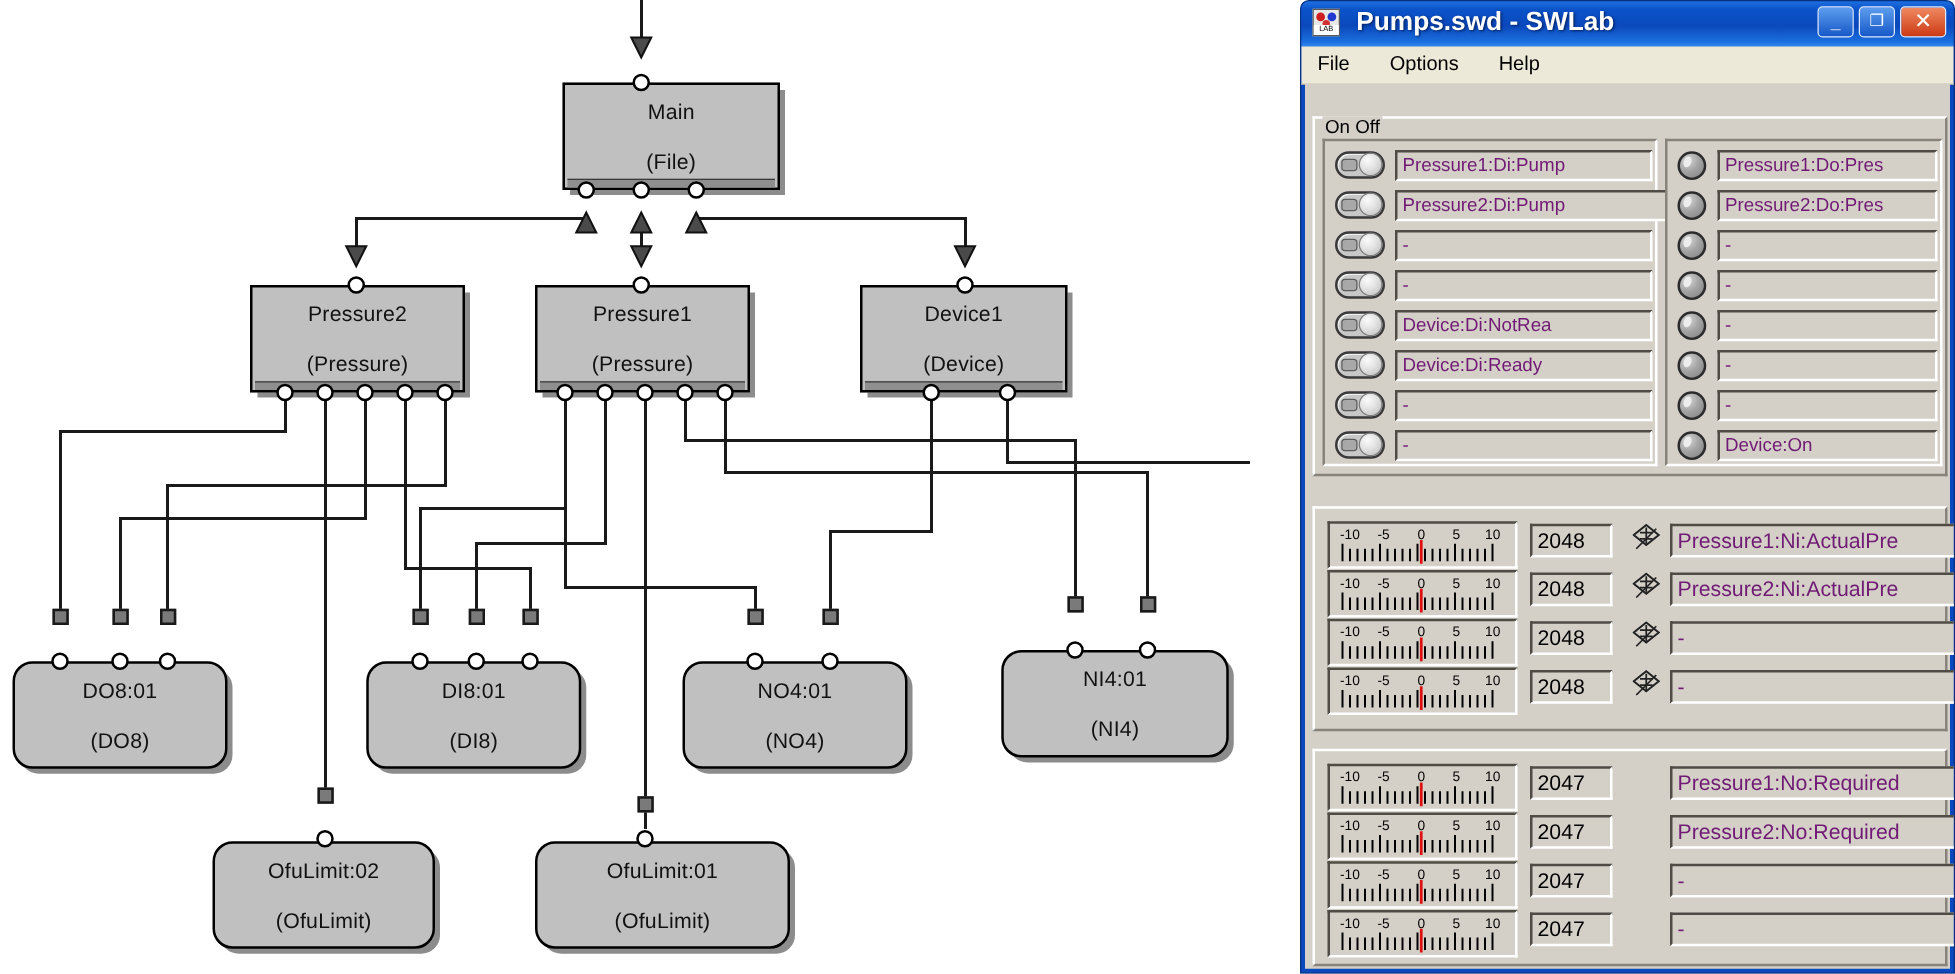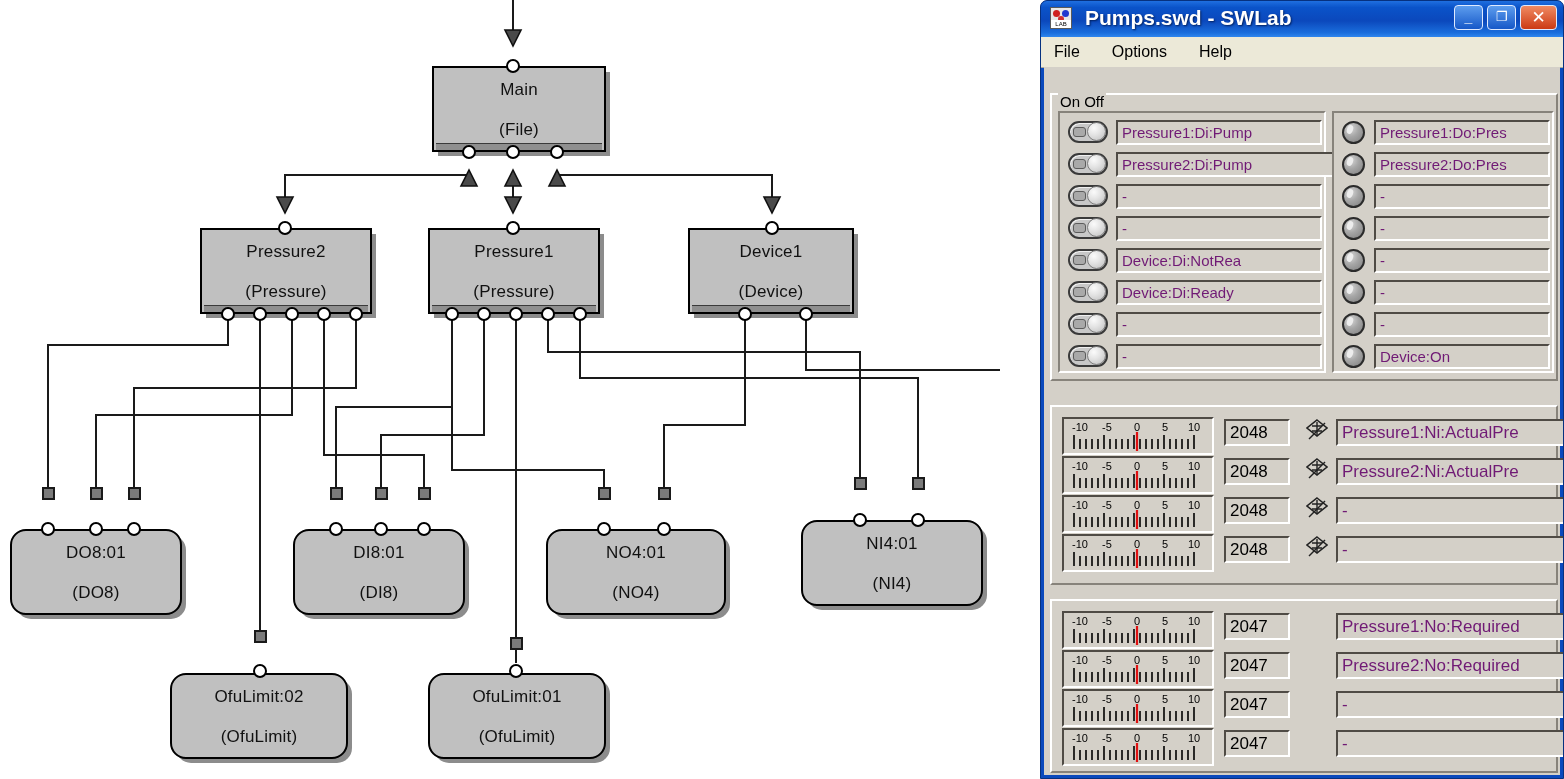--- a/index.html
+++ b/index.html
@@ -133,21 +133,21 @@
       <polygon points="505,30 521,30 513,46"></polygon>
       <polygon points="277,197 293,197 285,213"></polygon>
       <polygon points="505,197 521,197 513,213"></polygon>
       <polygon points="764,197 780,197 772,213"></polygon>
       <polygon points="461,186 477,186 469,170"></polygon>
       <polygon points="505,186 521,186 513,170"></polygon>
       <polygon points="549,186 565,186 557,170"></polygon>
     </g>
   </svg>
 
-  <div class="node rect" style="left:432px;top:66px;width:174px;height:86px;padding-left:20px;">
+  <div class="node rect" style="left:450px;top:66px;width:174px;height:86px;padding-left:20px;">
     <div class="n-title">Main</div>
     <div class="n-type">(File)</div>
     <div class="nbar"></div>
   </div>
   <div class="port" style="left:506px;top:59px;"></div>
   <div class="port" style="left:462px;top:145px;"></div>
   <div class="port" style="left:506px;top:145px;"></div>
   <div class="port" style="left:550px;top:145px;"></div>
 
   <div class="node rect" style="left:200px;top:228px;width:172px;height:86px;">
@@ -223,21 +223,21 @@
   <div class="port" style="left:853px;top:513px;"></div>
   <div class="port" style="left:911px;top:513px;"></div>
 
   <div class="node round" style="left:170px;top:673px;width:178px;height:86px;">
     <div class="n-title">OfuLimit:02</div>
     <div class="n-type">(OfuLimit)</div>
   </div>
   <div class="sq" style="left:254px;top:630px;"></div>
   <div class="port" style="left:253px;top:664px;"></div>
 
-  <div class="node round" style="left:428px;top:673px;width:178px;height:86px;">
+  <div class="node round" style="left:428px;top:673px;width:204px;height:86px;">
     <div class="n-title">OfuLimit:01</div>
     <div class="n-type">(OfuLimit)</div>
   </div>
   <div class="sq" style="left:510px;top:637px;"></div>
   <div class="port" style="left:509px;top:664px;"></div>
 
 </div>
 
 <div id="swlab">
 

